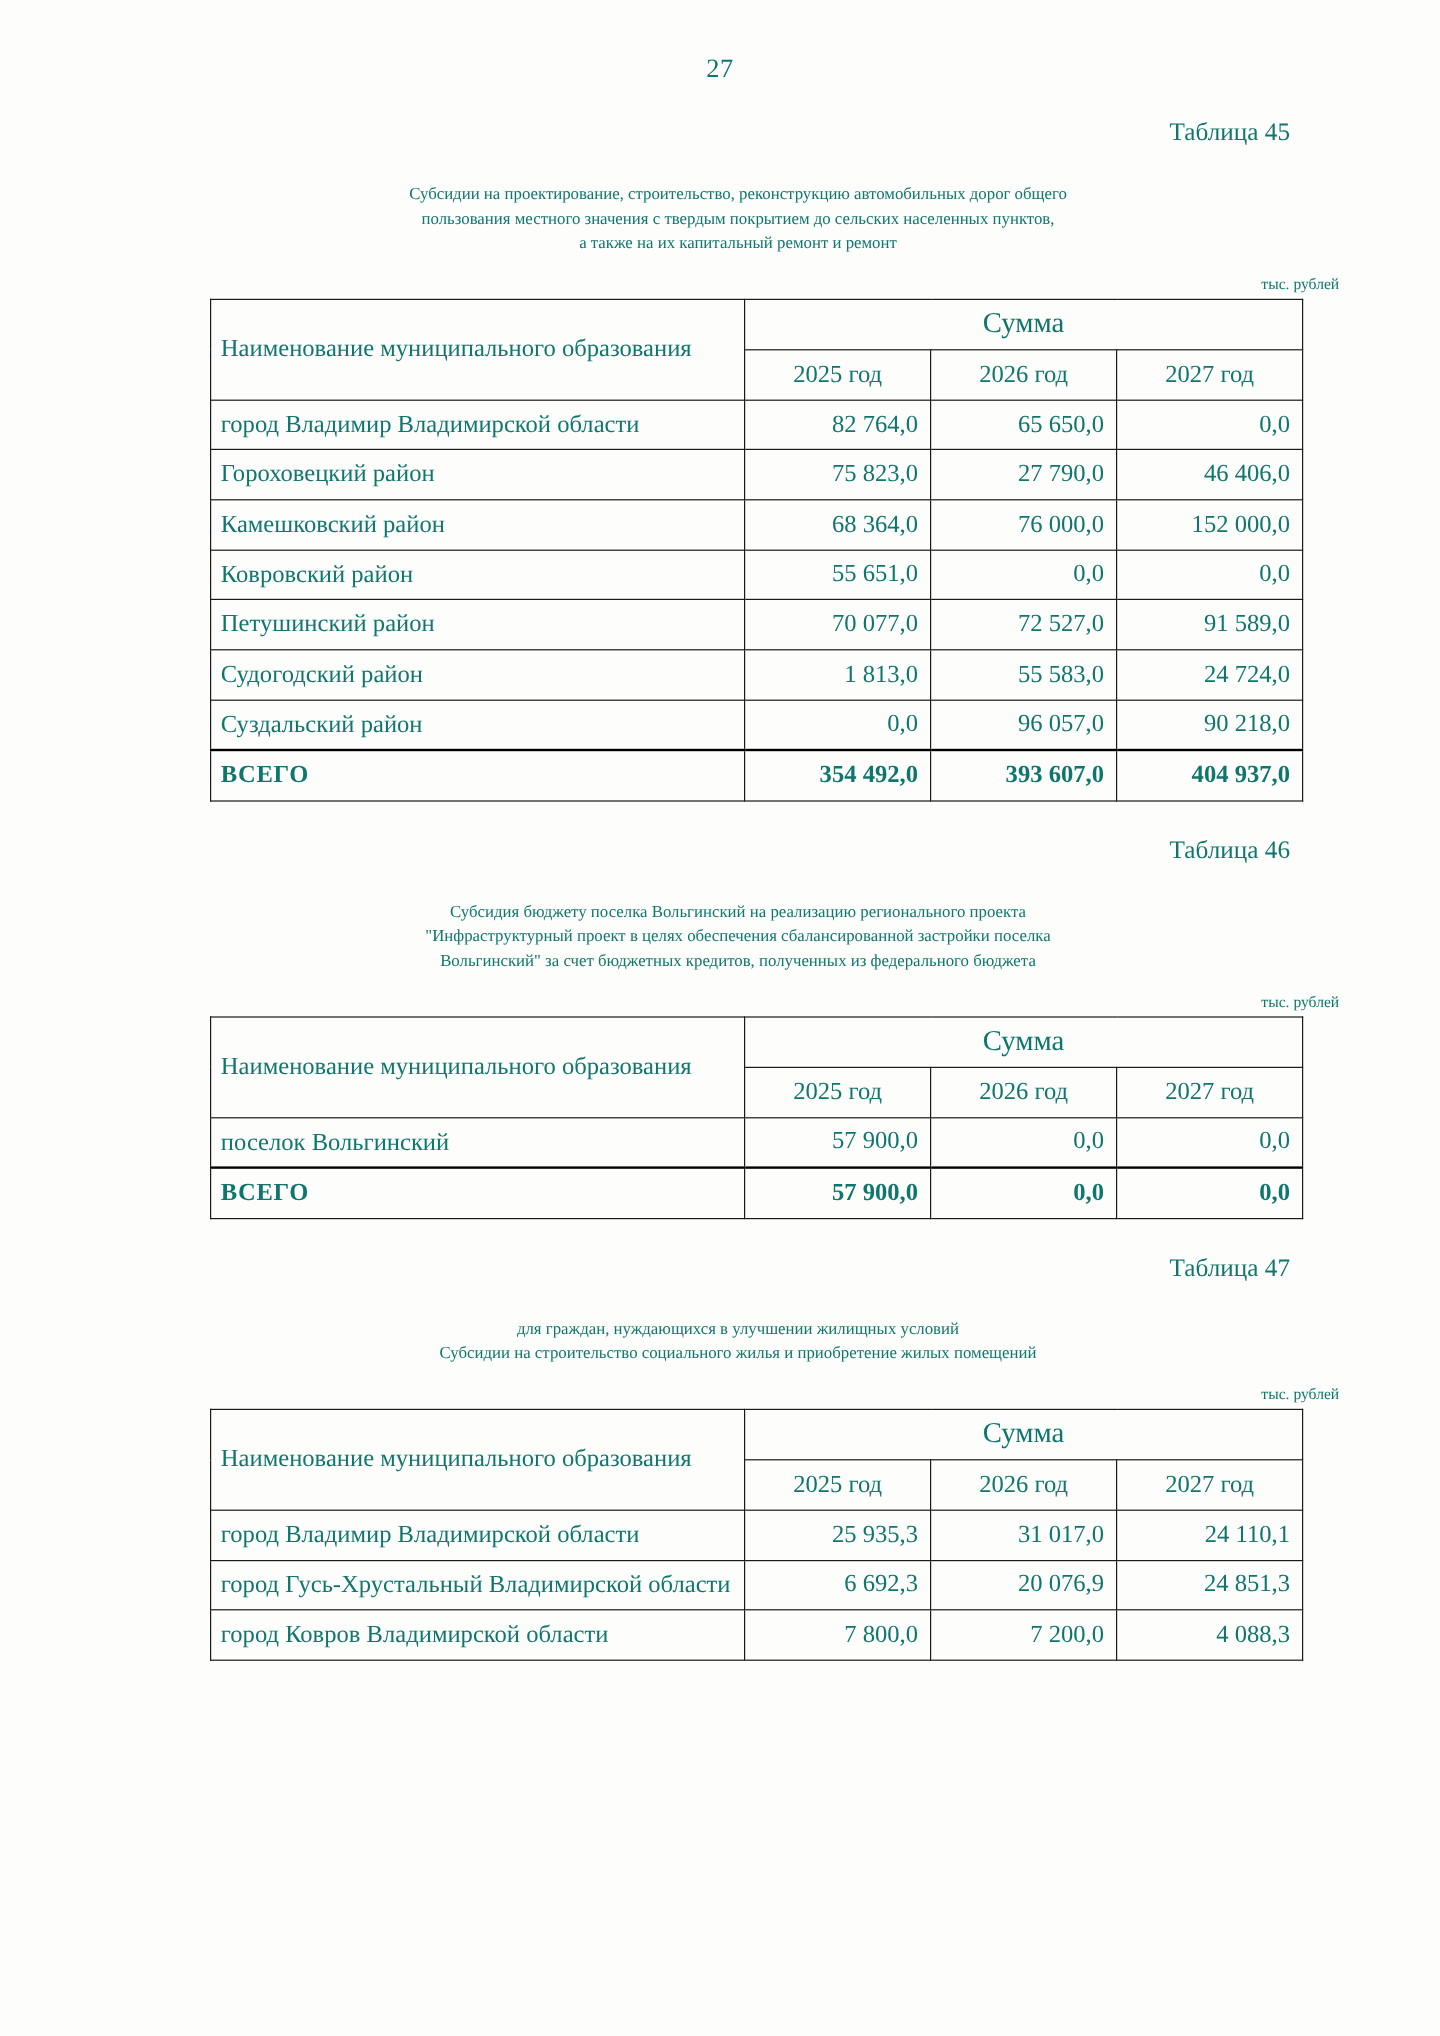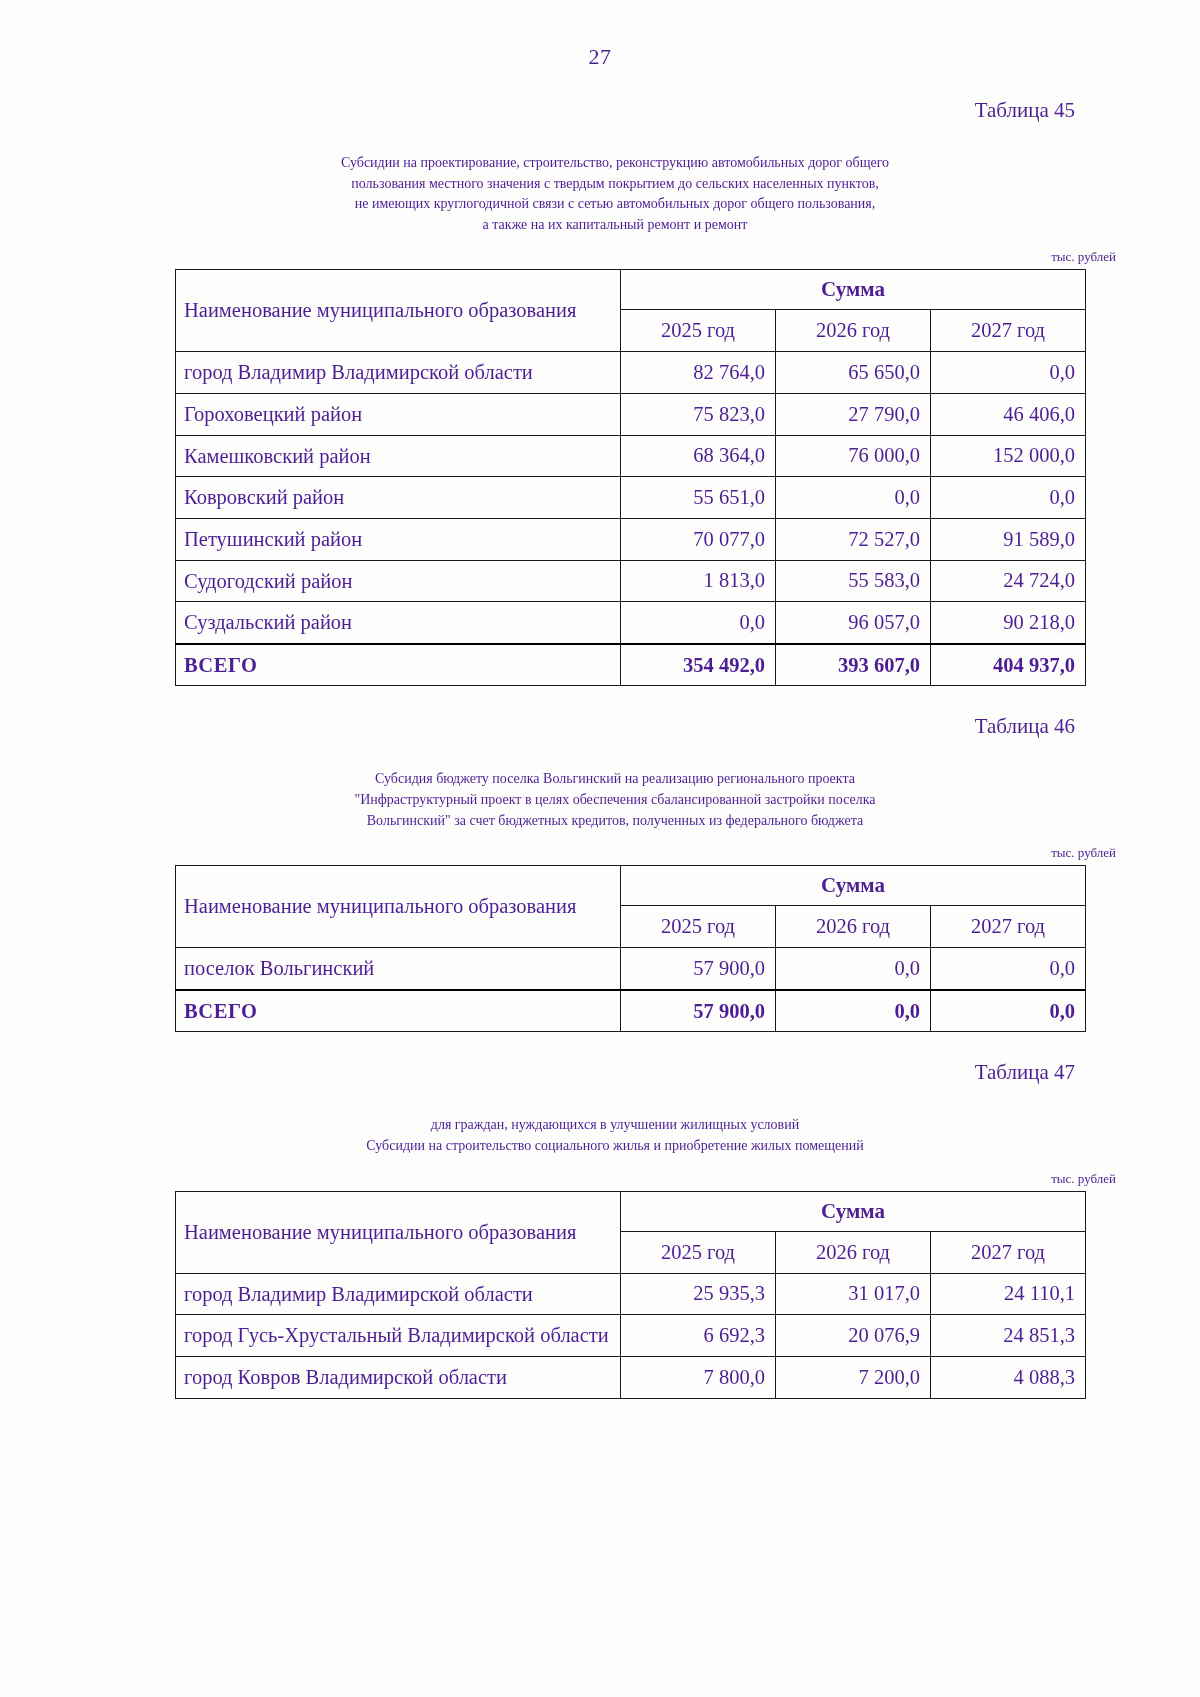--- a/index.html
+++ b/index.html
@@ -7,21 +7,21 @@
     padding: 0;
     background: #ffffff;
   }
   .page {
     position: relative;
     width: 1200px;
     height: 1697px;
     margin: 0 auto;
     background: #fdfdfb;
     font-family: "Liberation Serif", "DejaVu Serif", serif;
-    color: #4c1d95;
+    color: #0f766e;
     box-sizing: border-box;
     padding: 0;
     overflow: hidden;
   }
   .page-number {
     text-align: center;
     font-size: 22px;
     padding-top: 44px;
     letter-spacing: 0.5px;
   }
@@ -59,22 +59,21 @@
     vertical-align: middle;
   }
   table.budget th.name-head {
     text-align: left;
     vertical-align: middle;
     font-size: 20.5px;
     padding-left: 8px;
   }
   table.budget th.sum-head {
     text-align: center;
-    font-size: 21px;
-    font-weight: bold;
+    font-size: 24px;
   }
   table.budget th.year-head {
     text-align: center;
     font-size: 20.5px;
     padding-top: 9px;
     padding-bottom: 9px;
   }
   table.budget td.name-cell {
     text-align: left;
     padding-left: 8px;
@@ -100,21 +99,20 @@
 
 <div class="page">
 
   <div class="page-number">27</div>
 
   <div class="table-label">Таблица 45</div>
 
   <div class="doc-title">
     <div>Субсидии на проектирование, строительство, реконструкцию автомобильных дорог общего</div>
     <div>пользования местного значения с твердым покрытием до сельских населенных пунктов,</div>
-    <div>не имеющих круглогодичной связи с сетью автомобильных дорог общего пользования,</div>
     <div>а также на их капитальный ремонт и ремонт</div>
   </div>
 
   <div class="units">тыс. рублей</div>
 
   <table class="budget">
     <colgroup>
       <col class="col-name">
         <col class="col-year">
         <col class="col-year">

